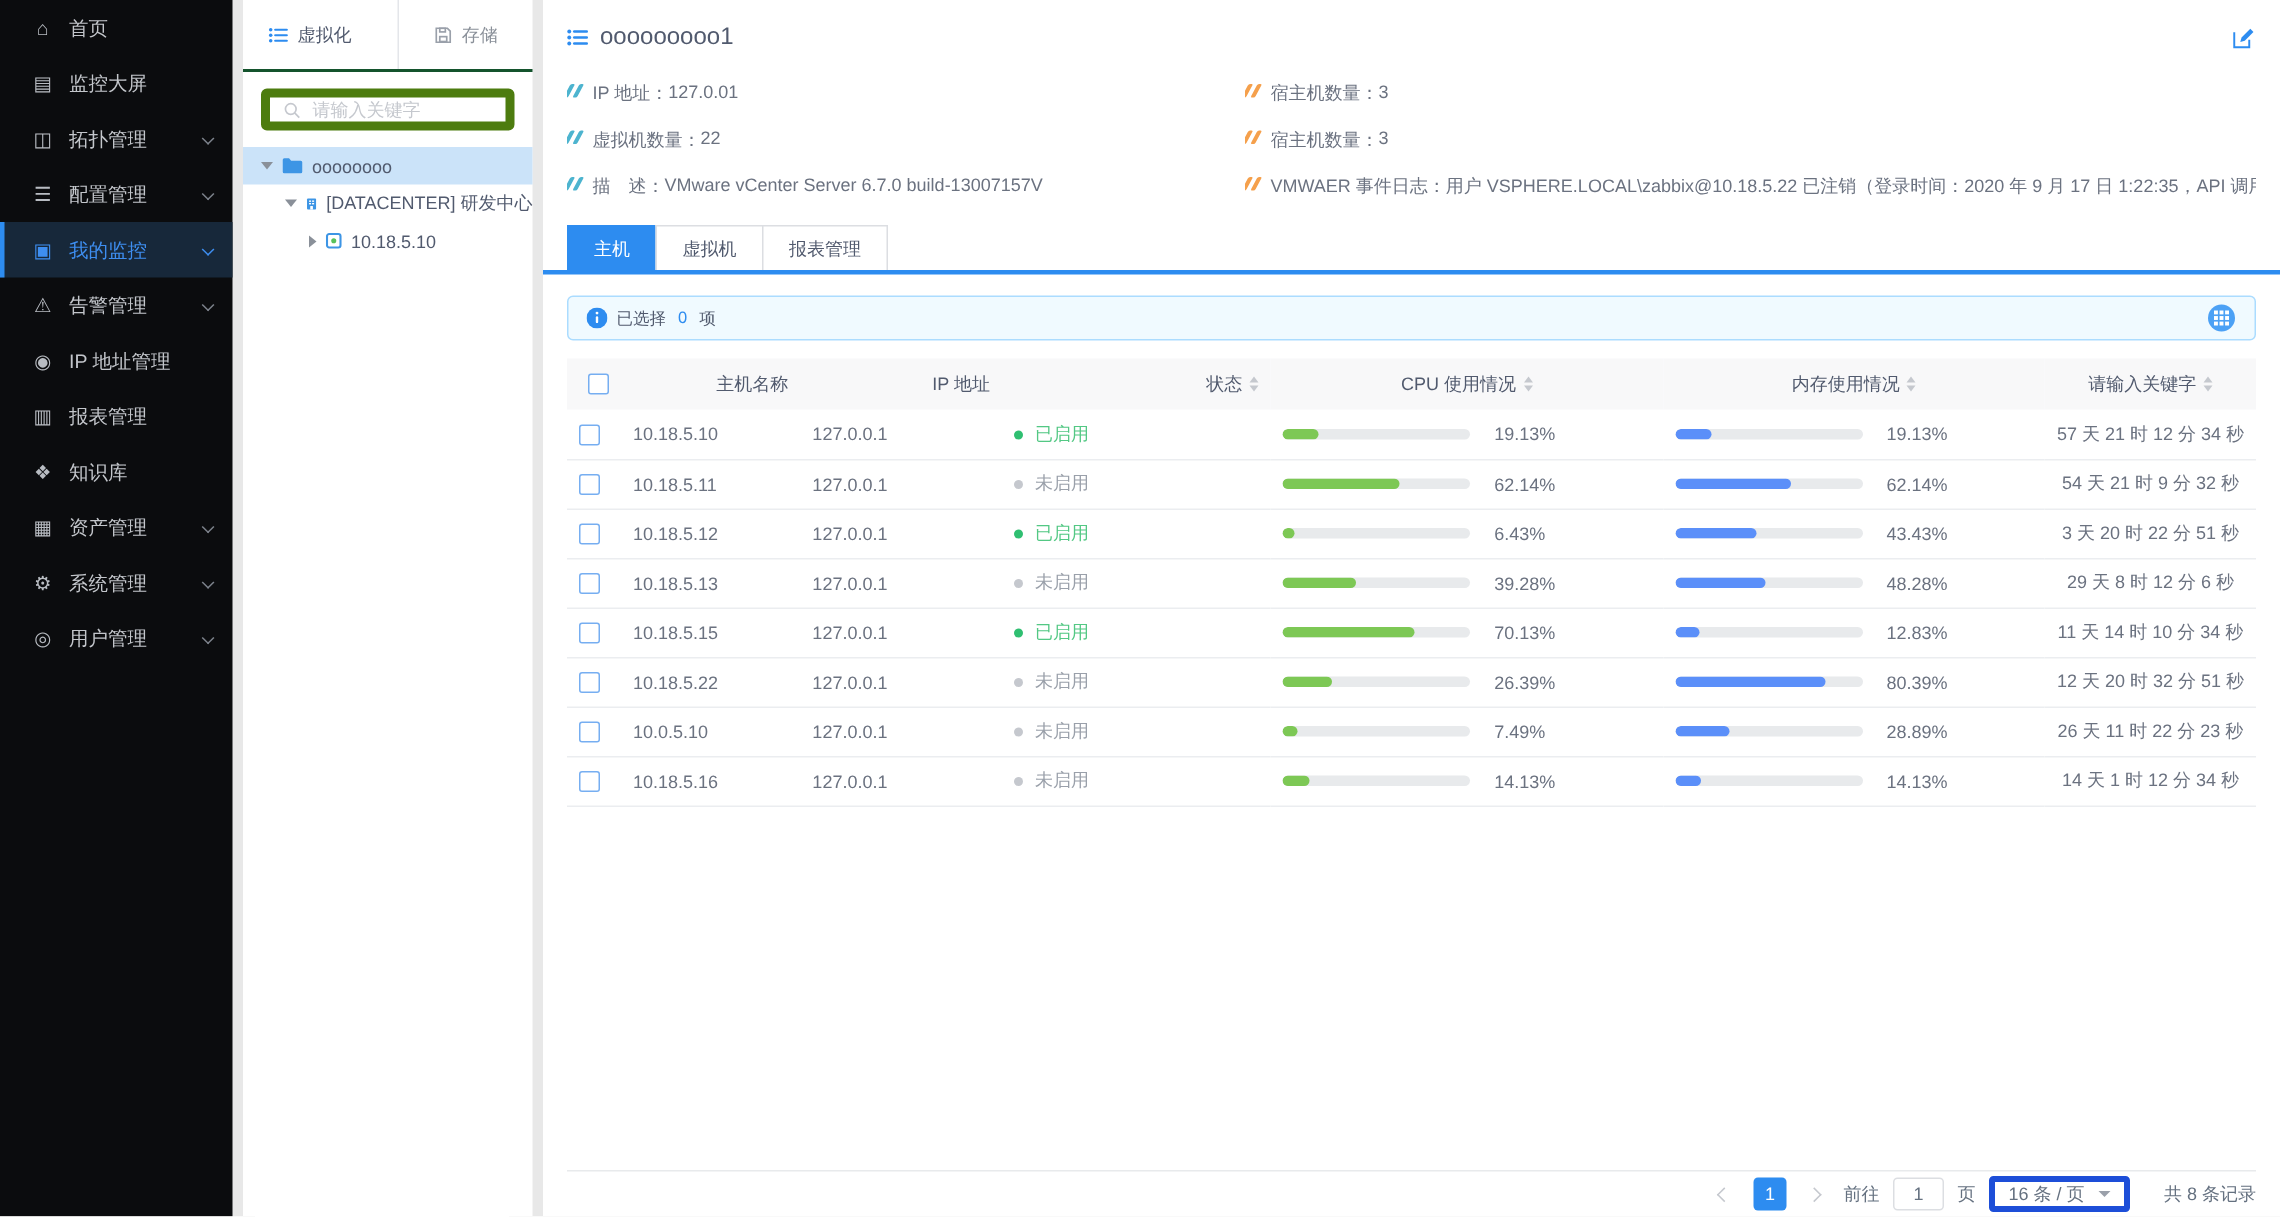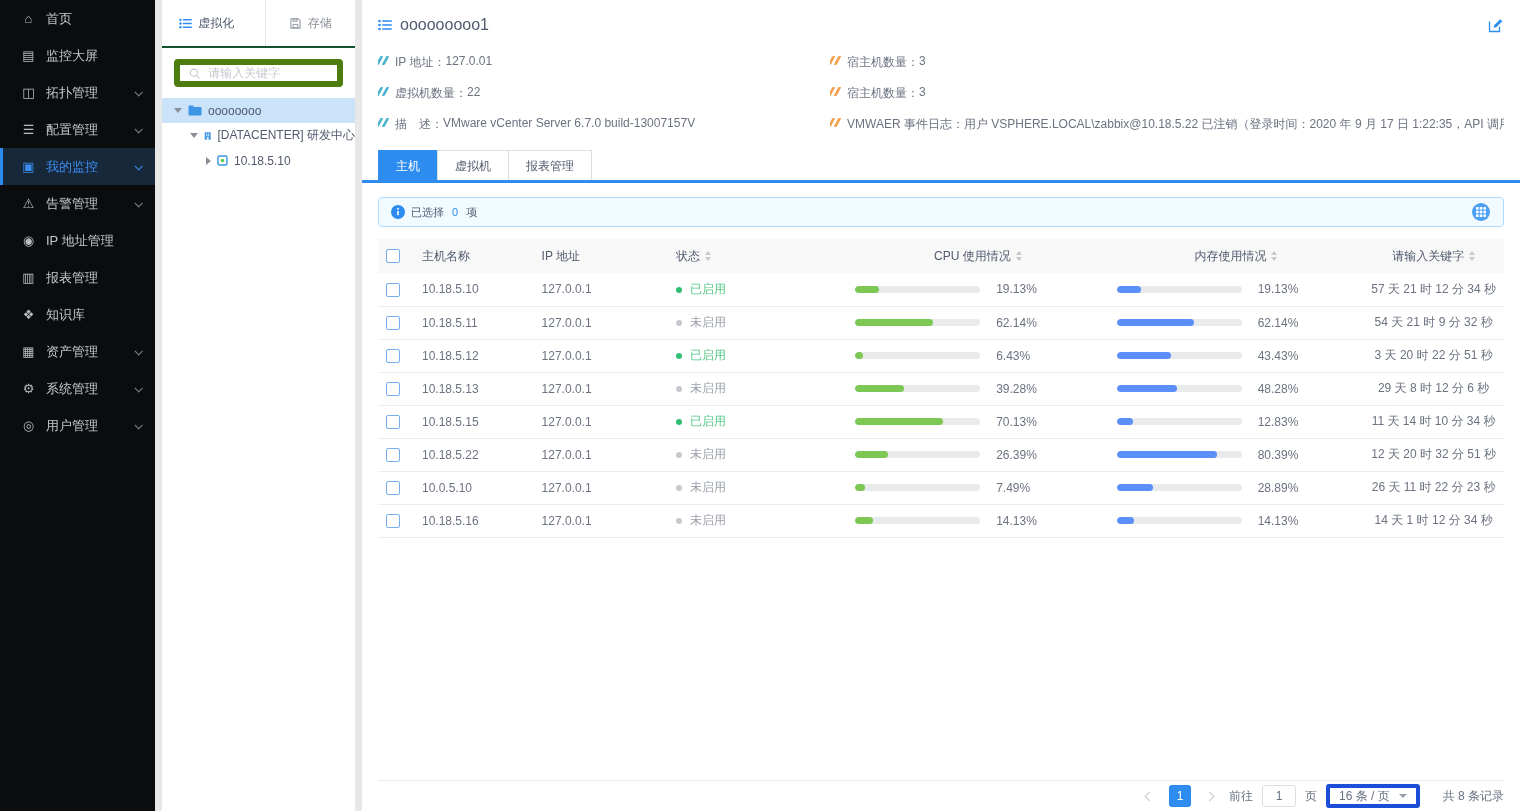--- a/index.html
+++ b/index.html
@@ -54,21 +54,21 @@
   .tab.active { background:#2d8cf0; border-color:#2d8cf0; color:#fff; }
   .blue-line { height:3px; background:#2d8cf0; flex:none; }
 
   .content { flex:1; display:flex; flex-direction:column; padding:14px 16px 0; min-height:0; }
   .select-bar { height:30px; flex:none; background:#f0faff; border:1px solid #abdcff; border-radius:4px; display:flex; align-items:center; padding:0 12px; font-size:11px; color:#515a6e; gap:6px; }
   .select-count { color:#2d8cf0; margin:0 2px; }
   .grid-btn { margin-left:auto; cursor:pointer; display:flex; }
 
   table { width:100%; border-collapse:collapse; font-size:12px; color:#6b7280; margin-top:12px; }
   thead tr { background:#f8f8f9; }
-  th { font-weight:normal; color:#515a6e; height:34px; text-align:left; padding:0 8px; white-space:nowrap; }
+  th { font-weight:normal; color:#515a6e; height:34px; text-align:right; padding:0 8px; white-space:nowrap; }
   th.center { text-align:center; }
   td { height:33px; border-bottom:1px solid #ebedf0; padding:0 8px; white-space:nowrap; }
   td.center { text-align:center; }
   .cb { width:14px; height:14px; border:1px solid #76aef1; border-radius:2px; background:#fff; display:inline-block; vertical-align:middle; cursor:pointer; }
   .sort { display:inline-flex; flex-direction:column; gap:2px; margin-left:5px; vertical-align:middle; cursor:pointer; }
   .sort .up { width:0;height:0;border-left:3.5px solid transparent;border-right:3.5px solid transparent;border-bottom:4.5px solid #c5c8ce; }
   .sort .dn { width:0;height:0;border-left:3.5px solid transparent;border-right:3.5px solid transparent;border-top:4.5px solid #c5c8ce; }
   .dot { width:6px; height:6px; border-radius:50%; background:#c5c8ce; display:inline-block; margin-right:8px; vertical-align:middle; }
   .status-cell.enabled .dot { background:#2fbf71; }
   .status-cell.enabled .status-text { color:#53c884; }

